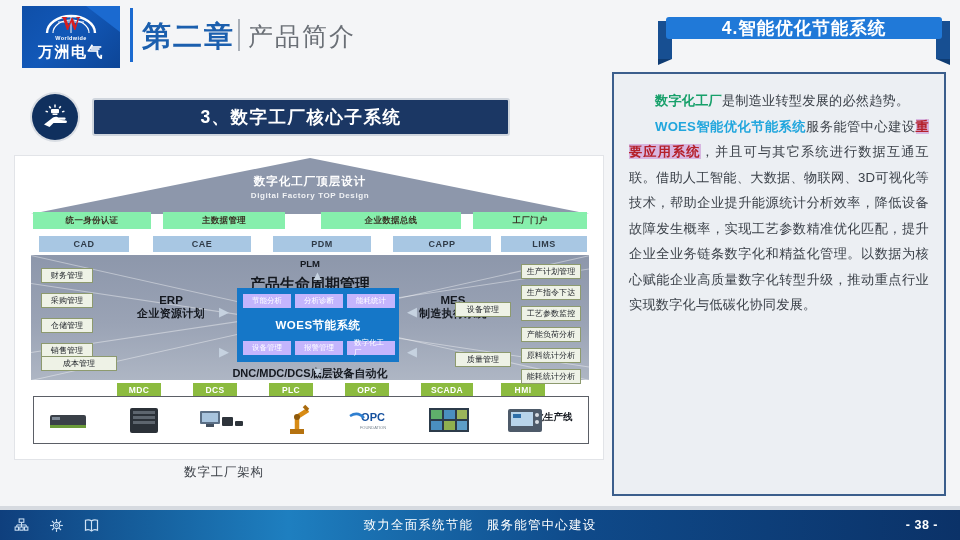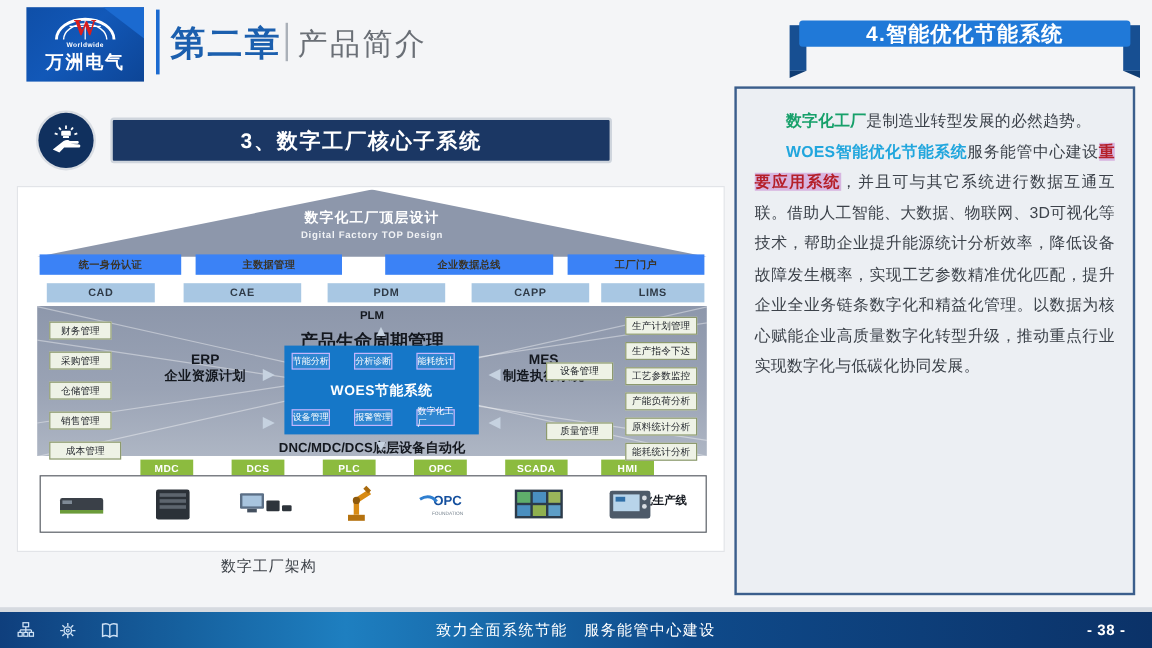--- a/index.html
+++ b/index.html
@@ -107,21 +107,21 @@
     font-size:11.5px; font-weight:bold; color:#ffffff; letter-spacing:1px;
   }
   .apex-sub {
     position:absolute; left:0; right:0; top:33px; text-align:center;
     font-size:8px; font-weight:bold; color:#f0f2f5; letter-spacing:.6px;
   }
 
   
   .row-orange { position:absolute; left:18px; top:56px; width:554px; height:17px; }
   .row-orange .ob {
-    position:absolute; top:0; height:17px; background:#3b82f6;
+    position:absolute; top:0; height:17px; background:#86efac;
     display:flex; align-items:center; justify-content:center;
     font-size:8.5px; font-weight:bold; color:#3a3325; letter-spacing:.3px;
   }
 
   
   .row-blue { position:absolute; left:18px; top:80px; width:554px; height:16px; }
   .row-blue .bb {
     position:absolute; top:0; height:16px; background:#a8c7e3;
     display:flex; align-items:center; justify-content:center;
     font-size:9px; font-weight:bold; color:#2f3b48; letter-spacing:.5px;
@@ -167,22 +167,22 @@
     display:flex; align-items:center; justify-content:center;
     font-size:8px; color:#22262c; z-index:4; letter-spacing:.1px;
   }
 
   
   #woes {
     position:absolute; left:222px; top:132px; width:162px; height:74px;
     background:#1577c8; z-index:5;
   }
   #woes .sub {
-    position:absolute; height:14px; width:32px;
-    background:#2f86d0; border:1px solid #c4b5fd;
+    position:absolute; height:14px; width:48px;
+    background:#2f86d0; border:7px solid #c4b5fd;
     display:flex; align-items:center; justify-content:center;
     font-size:7.5px; color:#ffffff;
   }
   #woes .core {
     position:absolute; left:0; right:0; top:28px; height:18px;
     display:flex; align-items:center; justify-content:center;
     font-size:11.5px; font-weight:bold; color:#ffffff; letter-spacing:.5px;
   }
   .arrow { position:absolute; z-index:4; color:#c6d2e0; }
 
@@ -362,21 +362,21 @@
         <div class="gb" style="left: 160px; width: 44px;">DCS</div>
         <div class="gb" style="left: 236px; width: 44px;">PLC</div>
         <div class="gb" style="left: 312px; width: 44px;">OPC</div>
         <div class="gb" style="left: 388px; width: 52px;">SCADA</div>
         <div class="gb" style="left: 468px; width: 44px;">HMI</div>
       </div>
   <div class="sbox" style="left: 26px; width: 52px; top: 112px;">财务管理</div>
       <div class="sbox" style="left: 26px; width: 52px; top: 137px;">采购管理</div>
       <div class="sbox" style="left: 26px; width: 52px; top: 162px;">仓储管理</div>
       <div class="sbox" style="left: 26px; width: 52px; top: 187px;">销售管理</div>
-      <div class="sbox" style="left: 26px; width: 60px; top: 212px;">成本管理</div>
+      <div class="sbox" style="left: 26px; width: 76px; top: 200px;">成本管理</div>
       <div class="sbox" style="left: 506px; width: 60px; top: 108px;">生产计划管理</div>
       <div class="sbox" style="left: 506px; width: 60px; top: 129px;">生产指令下达</div>
       <div class="sbox" style="left: 506px; width: 60px; top: 150px;">工艺参数监控</div>
       <div class="sbox" style="left: 506px; width: 60px; top: 171px;">产能负荷分析</div>
       <div class="sbox" style="left: 506px; width: 60px; top: 192px;">原料统计分析</div>
       <div class="sbox" style="left: 506px; width: 60px; top: 213px;">能耗统计分析</div>
       <div class="sbox" style="left: 440px; width: 56px; top: 146px;">设备管理</div>
       <div class="sbox" style="left: 440px; width: 56px; top: 196px;">质量管理</div>
       <div class="arrow" style="left: 204px; top: 148px; font-size: 13px;">▶</div>
       <div class="arrow" style="left: 204px; top: 188px; font-size: 13px;">▶</div>

